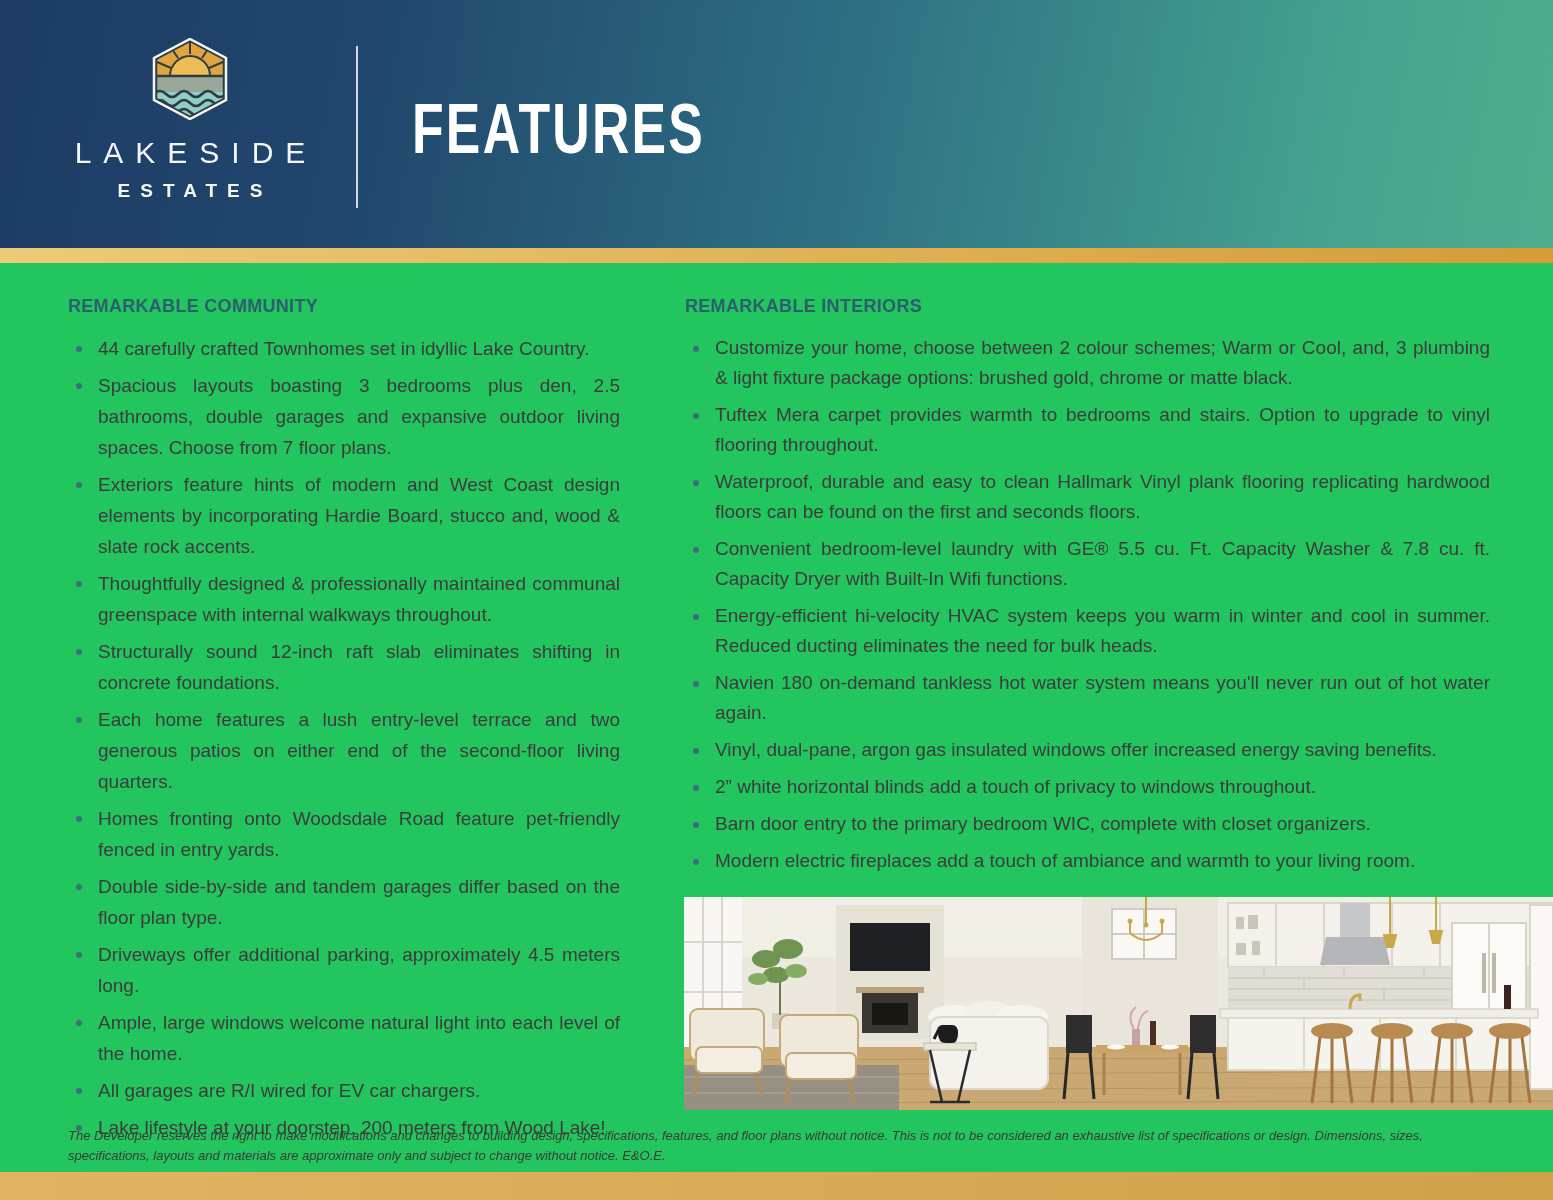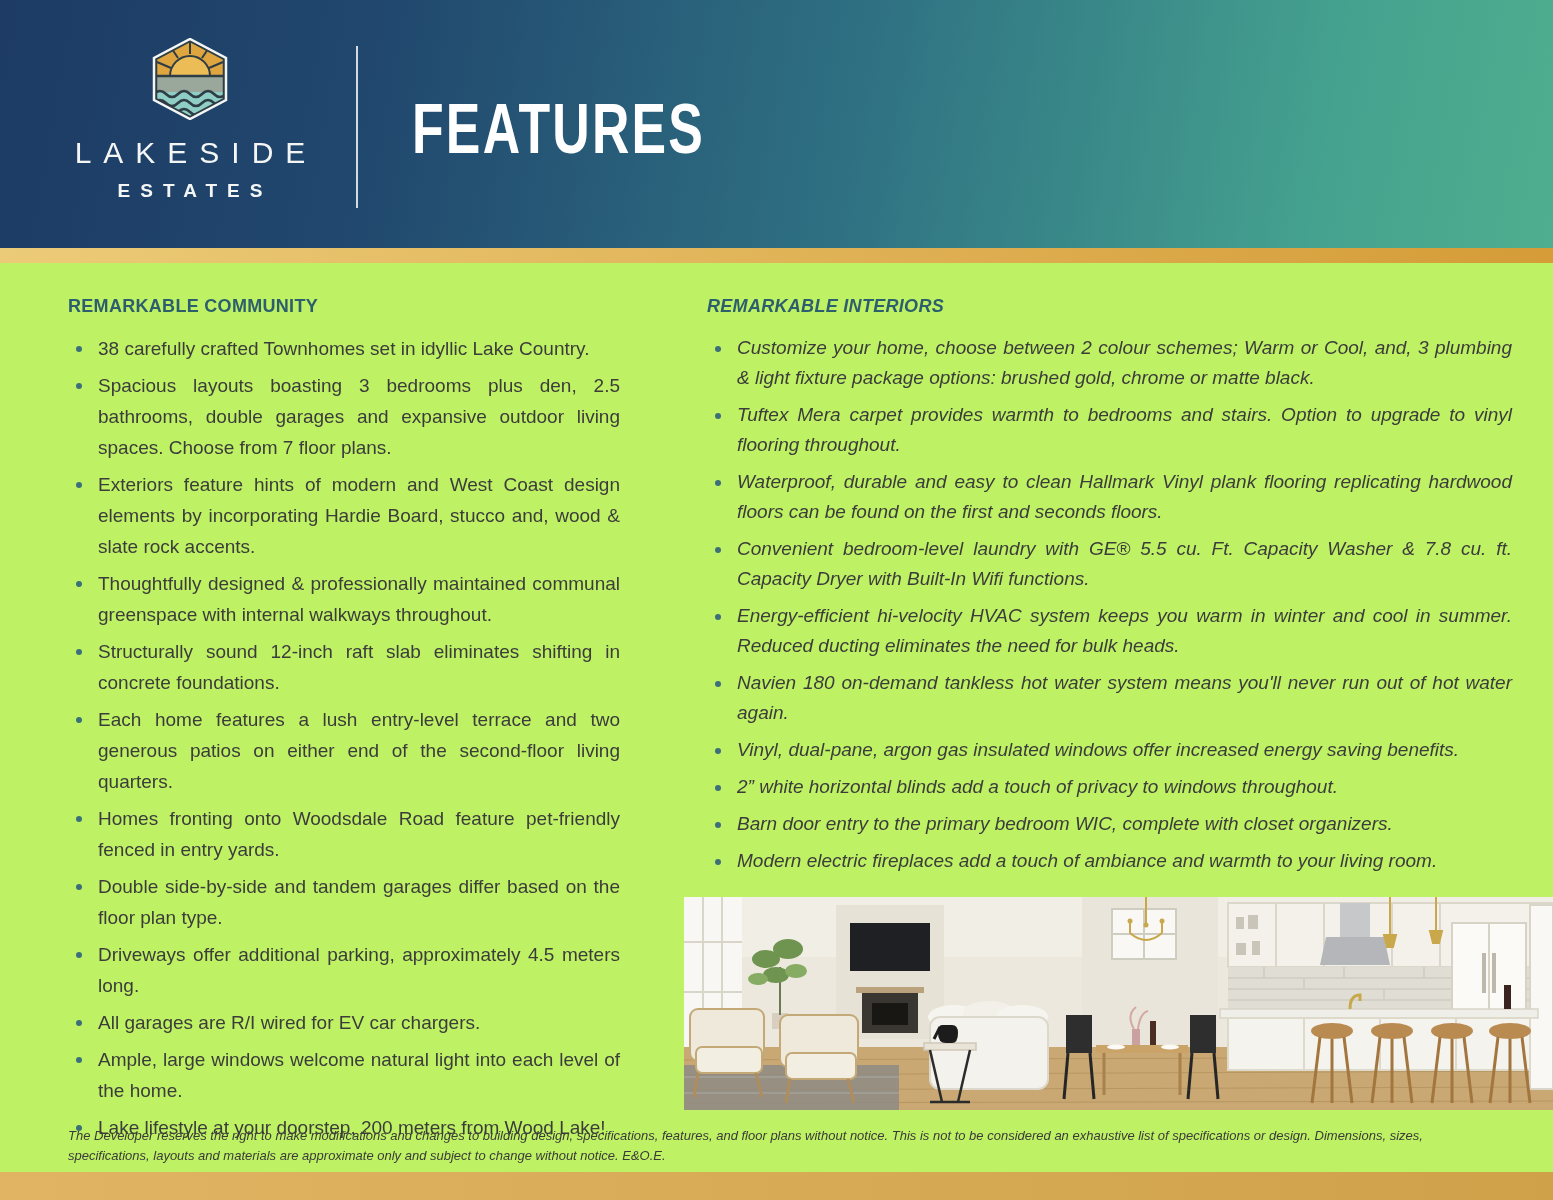--- a/index.html
+++ b/index.html
@@ -1,21 +1,21 @@
 <!DOCTYPE html>
 <html><head>
 <meta charset="utf-8">
 <style>
   * { margin:0; padding:0; box-sizing:border-box; }
   html,body { background:#e8e8e8; }
   body { font-family:"Liberation Sans","DejaVu Sans",sans-serif; }
 
   .page {
     position:relative; width:1553px; height:1200px;
-    background:#bef264; overflow:hidden; margin:0 auto;
+    background:#22c55e; overflow:hidden; margin:0 auto;
   }
 
   
   .header {
     position:absolute; left:0; top:0; width:1553px; height:248px;
     background:linear-gradient(100deg,#1d3b64 0%,#21486e 25%,#2f7183 55%,#45a28f 85%,#4fae8e 100%);
   }
   .gold-stripe-top {
     position:absolute; left:0; top:248px; width:1553px; height:15px;
     background:linear-gradient(to right,#eccb78,#d59c38);
@@ -36,21 +36,21 @@
   }
   .page-title {
     position:absolute; left:412px; top:94px; color:#ffffff;
     font-size:70px; font-weight:700; line-height:1; letter-spacing:3px;
     transform:scaleX(.74); transform-origin:left center; white-space:nowrap;
   }
 
   
   .col { position:absolute; }
   .col-left  { left:68px;  top:296px; width:552px; }
-  .col-right { left:707px; top:296px; width:805px;font-style:italic; }
+  .col-right { left:685px; top:296px; width:805px; }
   .col-heading {
     color:#2d5e6d; font-size:18px; font-weight:700; letter-spacing:.3px;
     margin-bottom:16px;
   }
   ul.bullets { list-style:none; }
   ul.bullets li { display:flex; align-items:flex-start; }
   .col-left  ul.bullets li { margin-bottom:6px; }
   .col-right ul.bullets li { margin-bottom:7px; }
   ul.bullets .dot {
     flex:0 0 auto; width:6px; height:6px; border-radius:50%;
@@ -123,21 +123,21 @@
     <div class="header-divider"></div>
     <div class="page-title">FEATURES</div>
   </div>
   <div class="gold-stripe-top"></div>
 
   <div class="col col-left">
     <div class="col-heading">REMARKABLE COMMUNITY</div>
     <ul class="bullets">
         <li>
           <span class="dot"></span>
-          <span class="btext">38 carefully crafted Townhomes set in idyllic Lake Country.</span>
+          <span class="btext">44 carefully crafted Townhomes set in idyllic Lake Country.</span>
         </li>
         <li>
           <span class="dot"></span>
           <span class="btext">Spacious layouts boasting 3 bedrooms plus den, 2.5 bathrooms, double garages and expansive outdoor living spaces. Choose from 7 floor plans.</span>
         </li>
         <li>
           <span class="dot"></span>
           <span class="btext">Exteriors feature hints of modern and West Coast design elements by incorporating Hardie Board, stucco and, wood &amp; slate rock accents.</span>
         </li>
         <li>
@@ -159,25 +159,25 @@
         <li>
           <span class="dot"></span>
           <span class="btext">Double side-by-side and tandem garages differ based on the floor plan type.</span>
         </li>
         <li>
           <span class="dot"></span>
           <span class="btext">Driveways offer additional parking, approximately 4.5 meters long.</span>
         </li>
         <li>
           <span class="dot"></span>
+          <span class="btext">Ample, large windows welcome natural light into each level of the home.</span>
+        </li>
+        <li>
+          <span class="dot"></span>
           <span class="btext">All garages are R/I wired for EV car chargers.</span>
-        </li>
-        <li>
-          <span class="dot"></span>
-          <span class="btext">Ample, large windows welcome natural light into each level of the home.</span>
         </li>
         <li>
           <span class="dot"></span>
           <span class="btext">Lake lifestyle at your doorstep, 200 meters from Wood Lake!</span>
         </li>
       </ul>
   </div>
 
   <div class="col col-right">
     <div class="col-heading">REMARKABLE INTERIORS</div>

